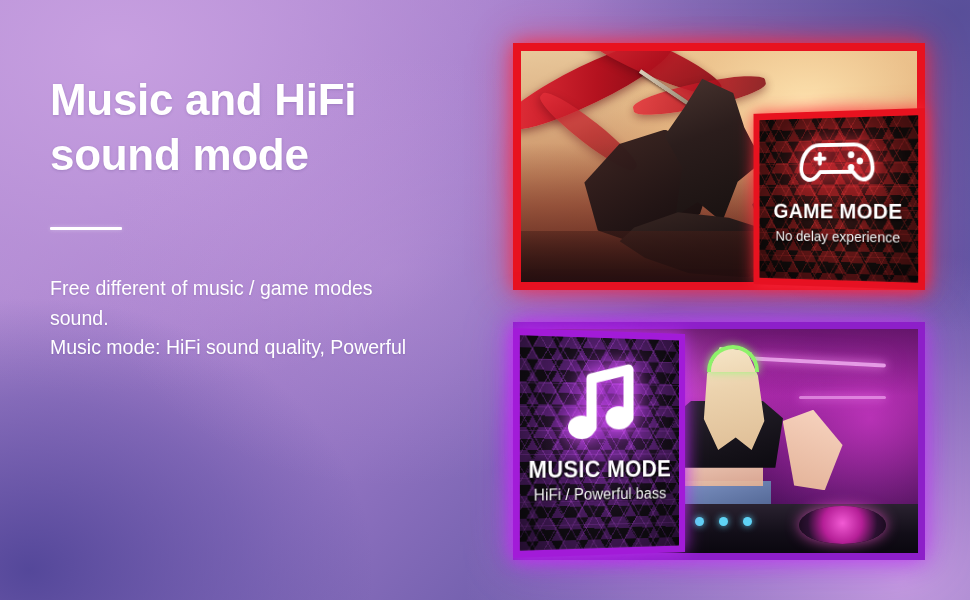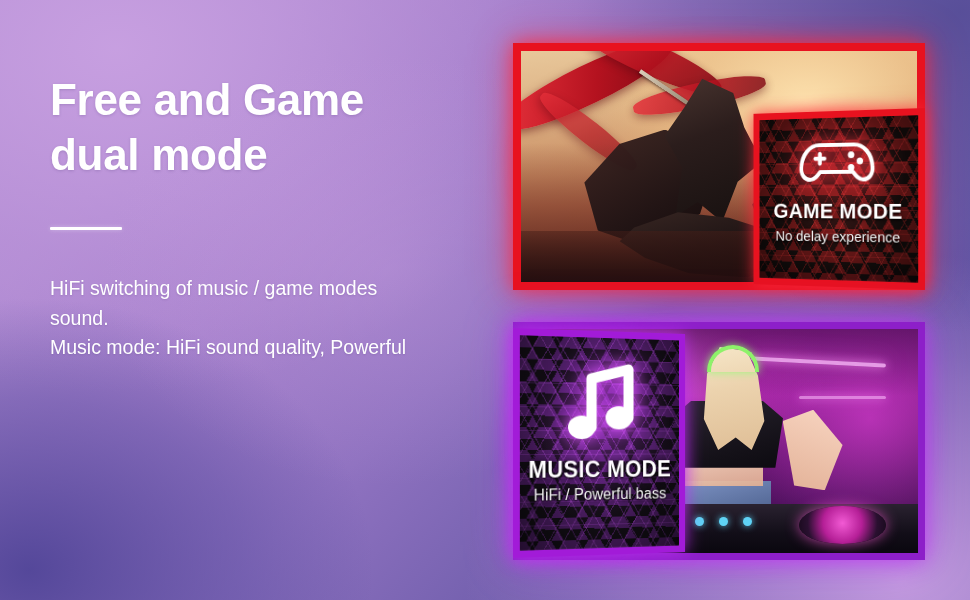--- a/index.html
+++ b/index.html
@@ -353,28 +353,28 @@
   <div class="bgLayer bgBase"></div>
   <div class="bgLayer bgGlowTL"></div>
   <div class="bgLayer bgGlowBR"></div>
   <div class="bgLayer bgGlowBL"></div>
   <div class="bgLayer bgGlowTR"></div>
   <div class="bgLayer bgGlowMid"></div>
 </div>
 
 <div id="leftCol">
   <div id="headline">
-    <div>Free and Game</div>
-    <div>dual mode</div>
+    <div>Music and HiFi</div>
+    <div>sound mode</div>
   </div>
 
   <div id="divider"></div>
 
   <div id="bodyText">
-    <div>HiFi switching of music / game modes</div>
+    <div>Free different of music / game modes</div>
     <div>sound.</div>
     <div>Music mode: HiFi sound quality, Powerful</div>
   </div>
 </div>
 
 <div id="gamePanel">
   <div class="gameGlow"></div>
   <div class="gameFrame">
     <div class="artGame">
       <div class="gSky"></div>

